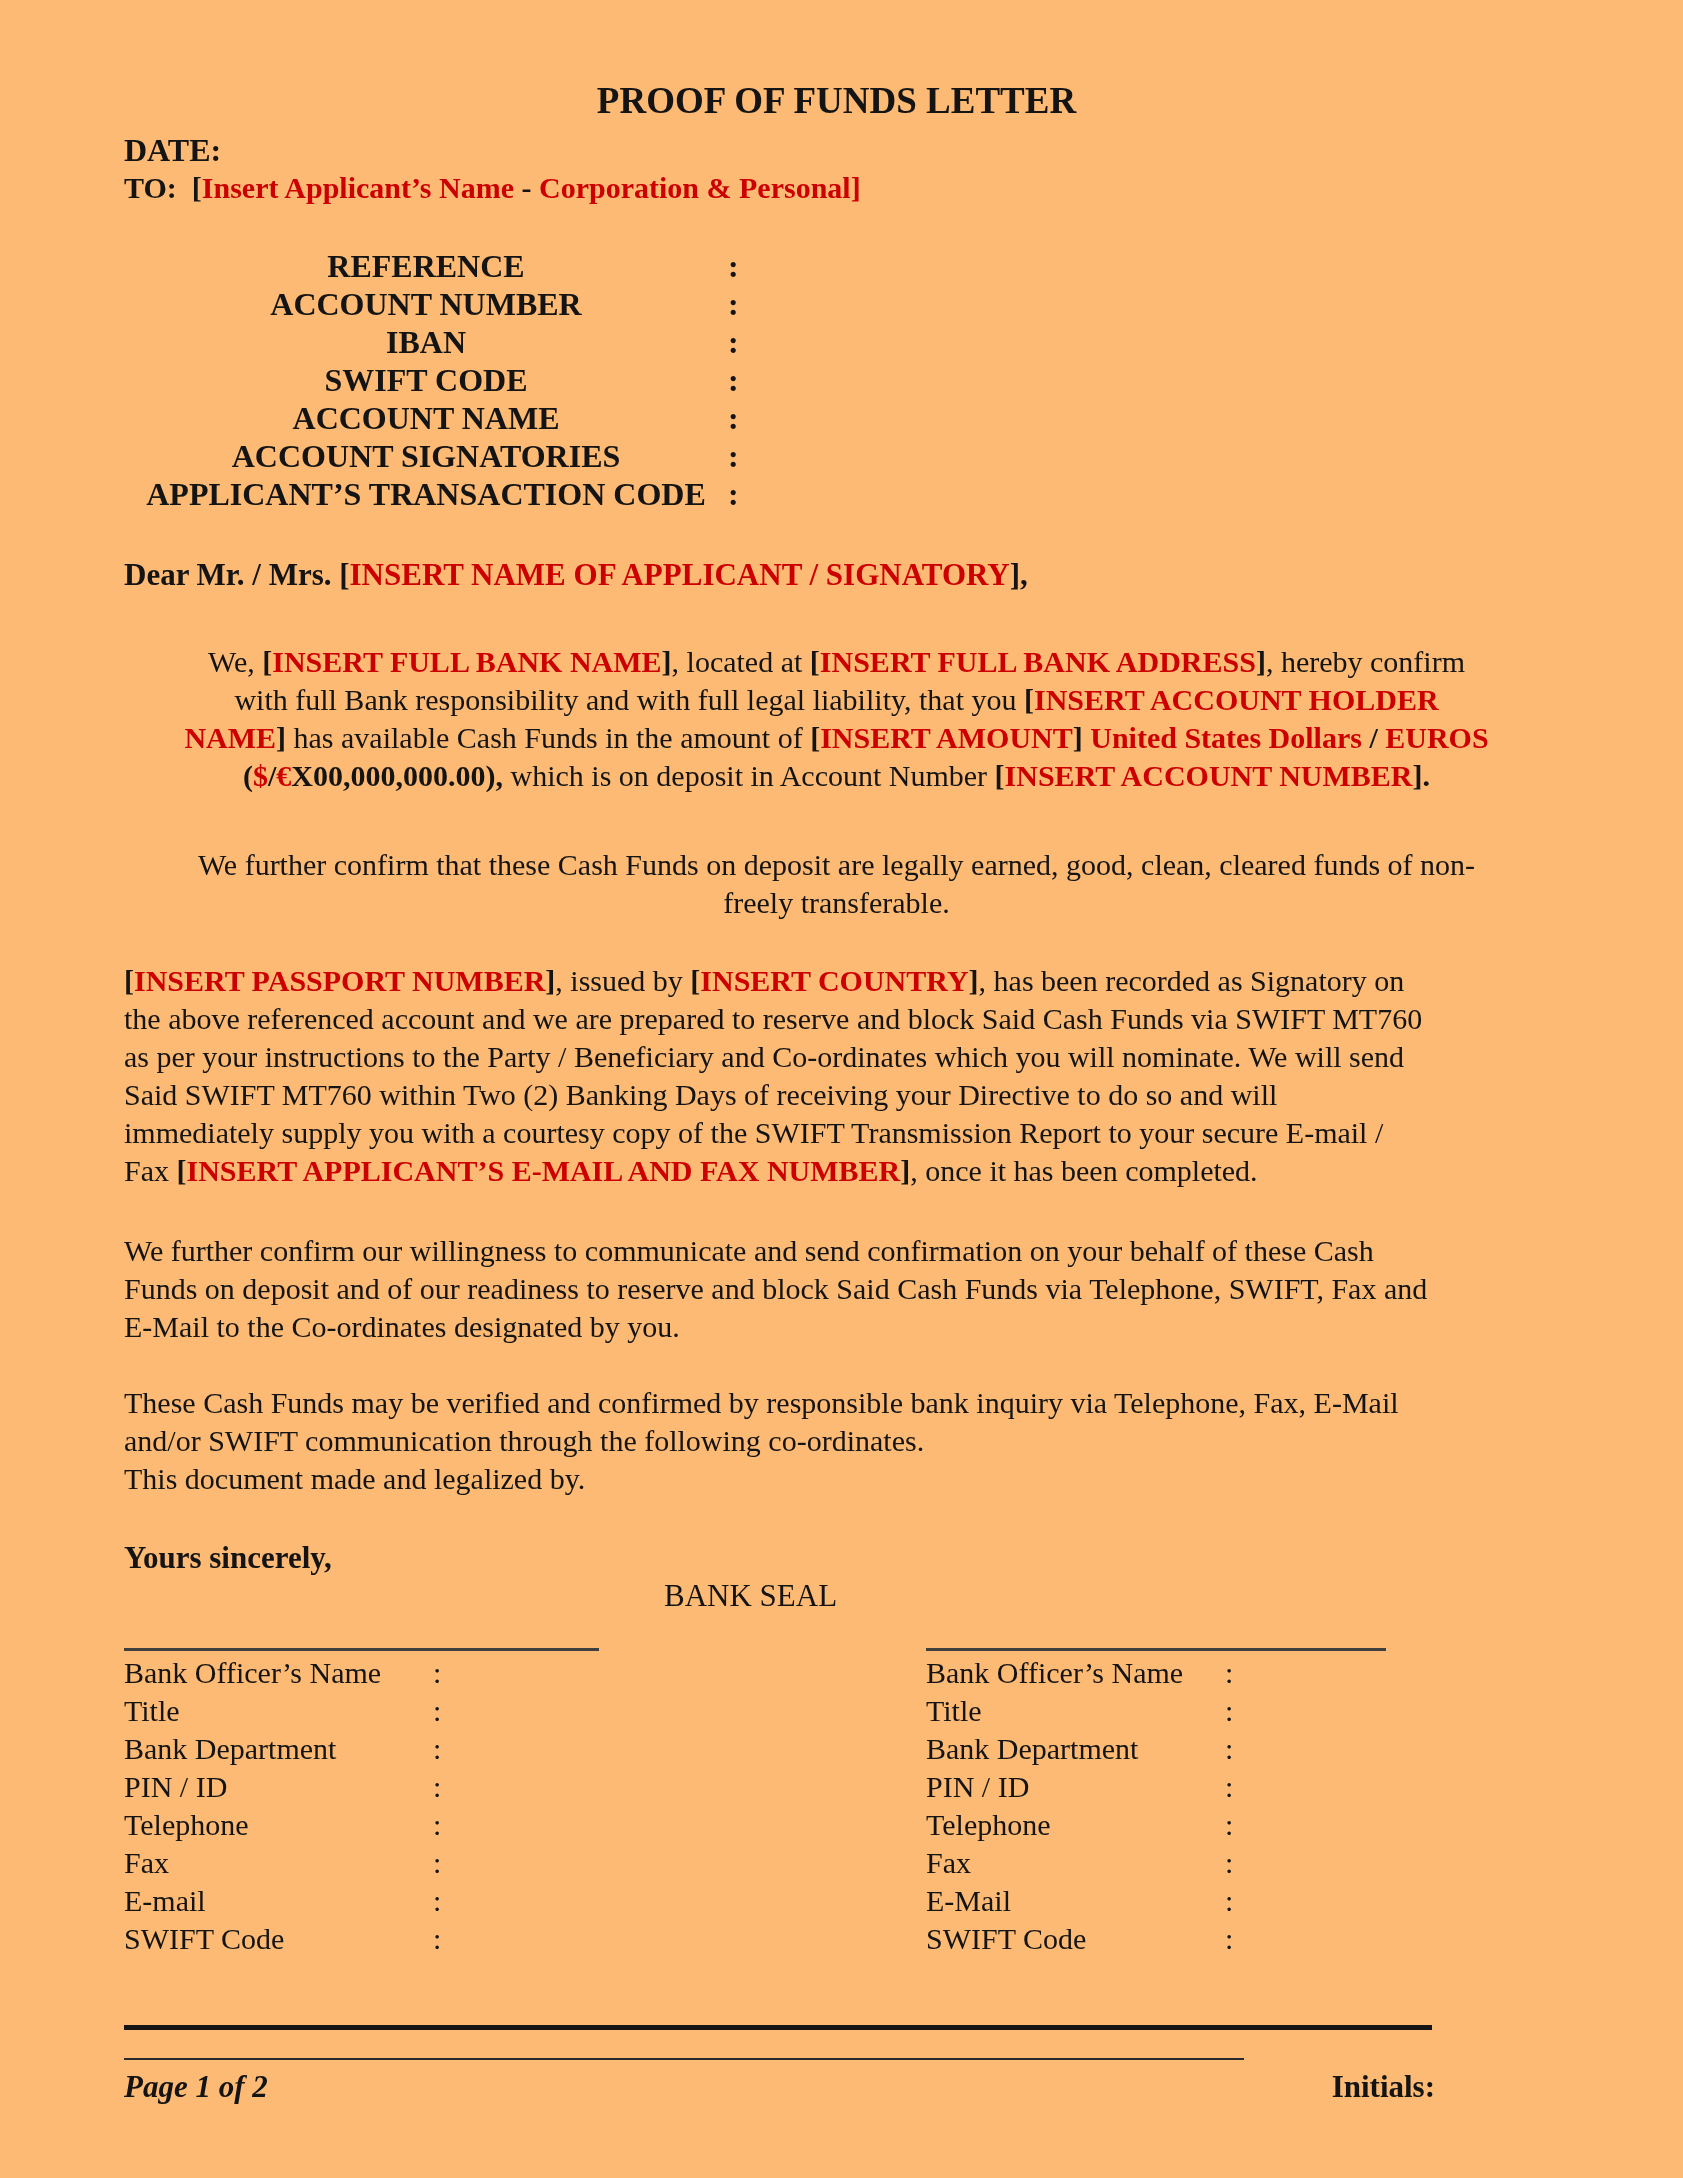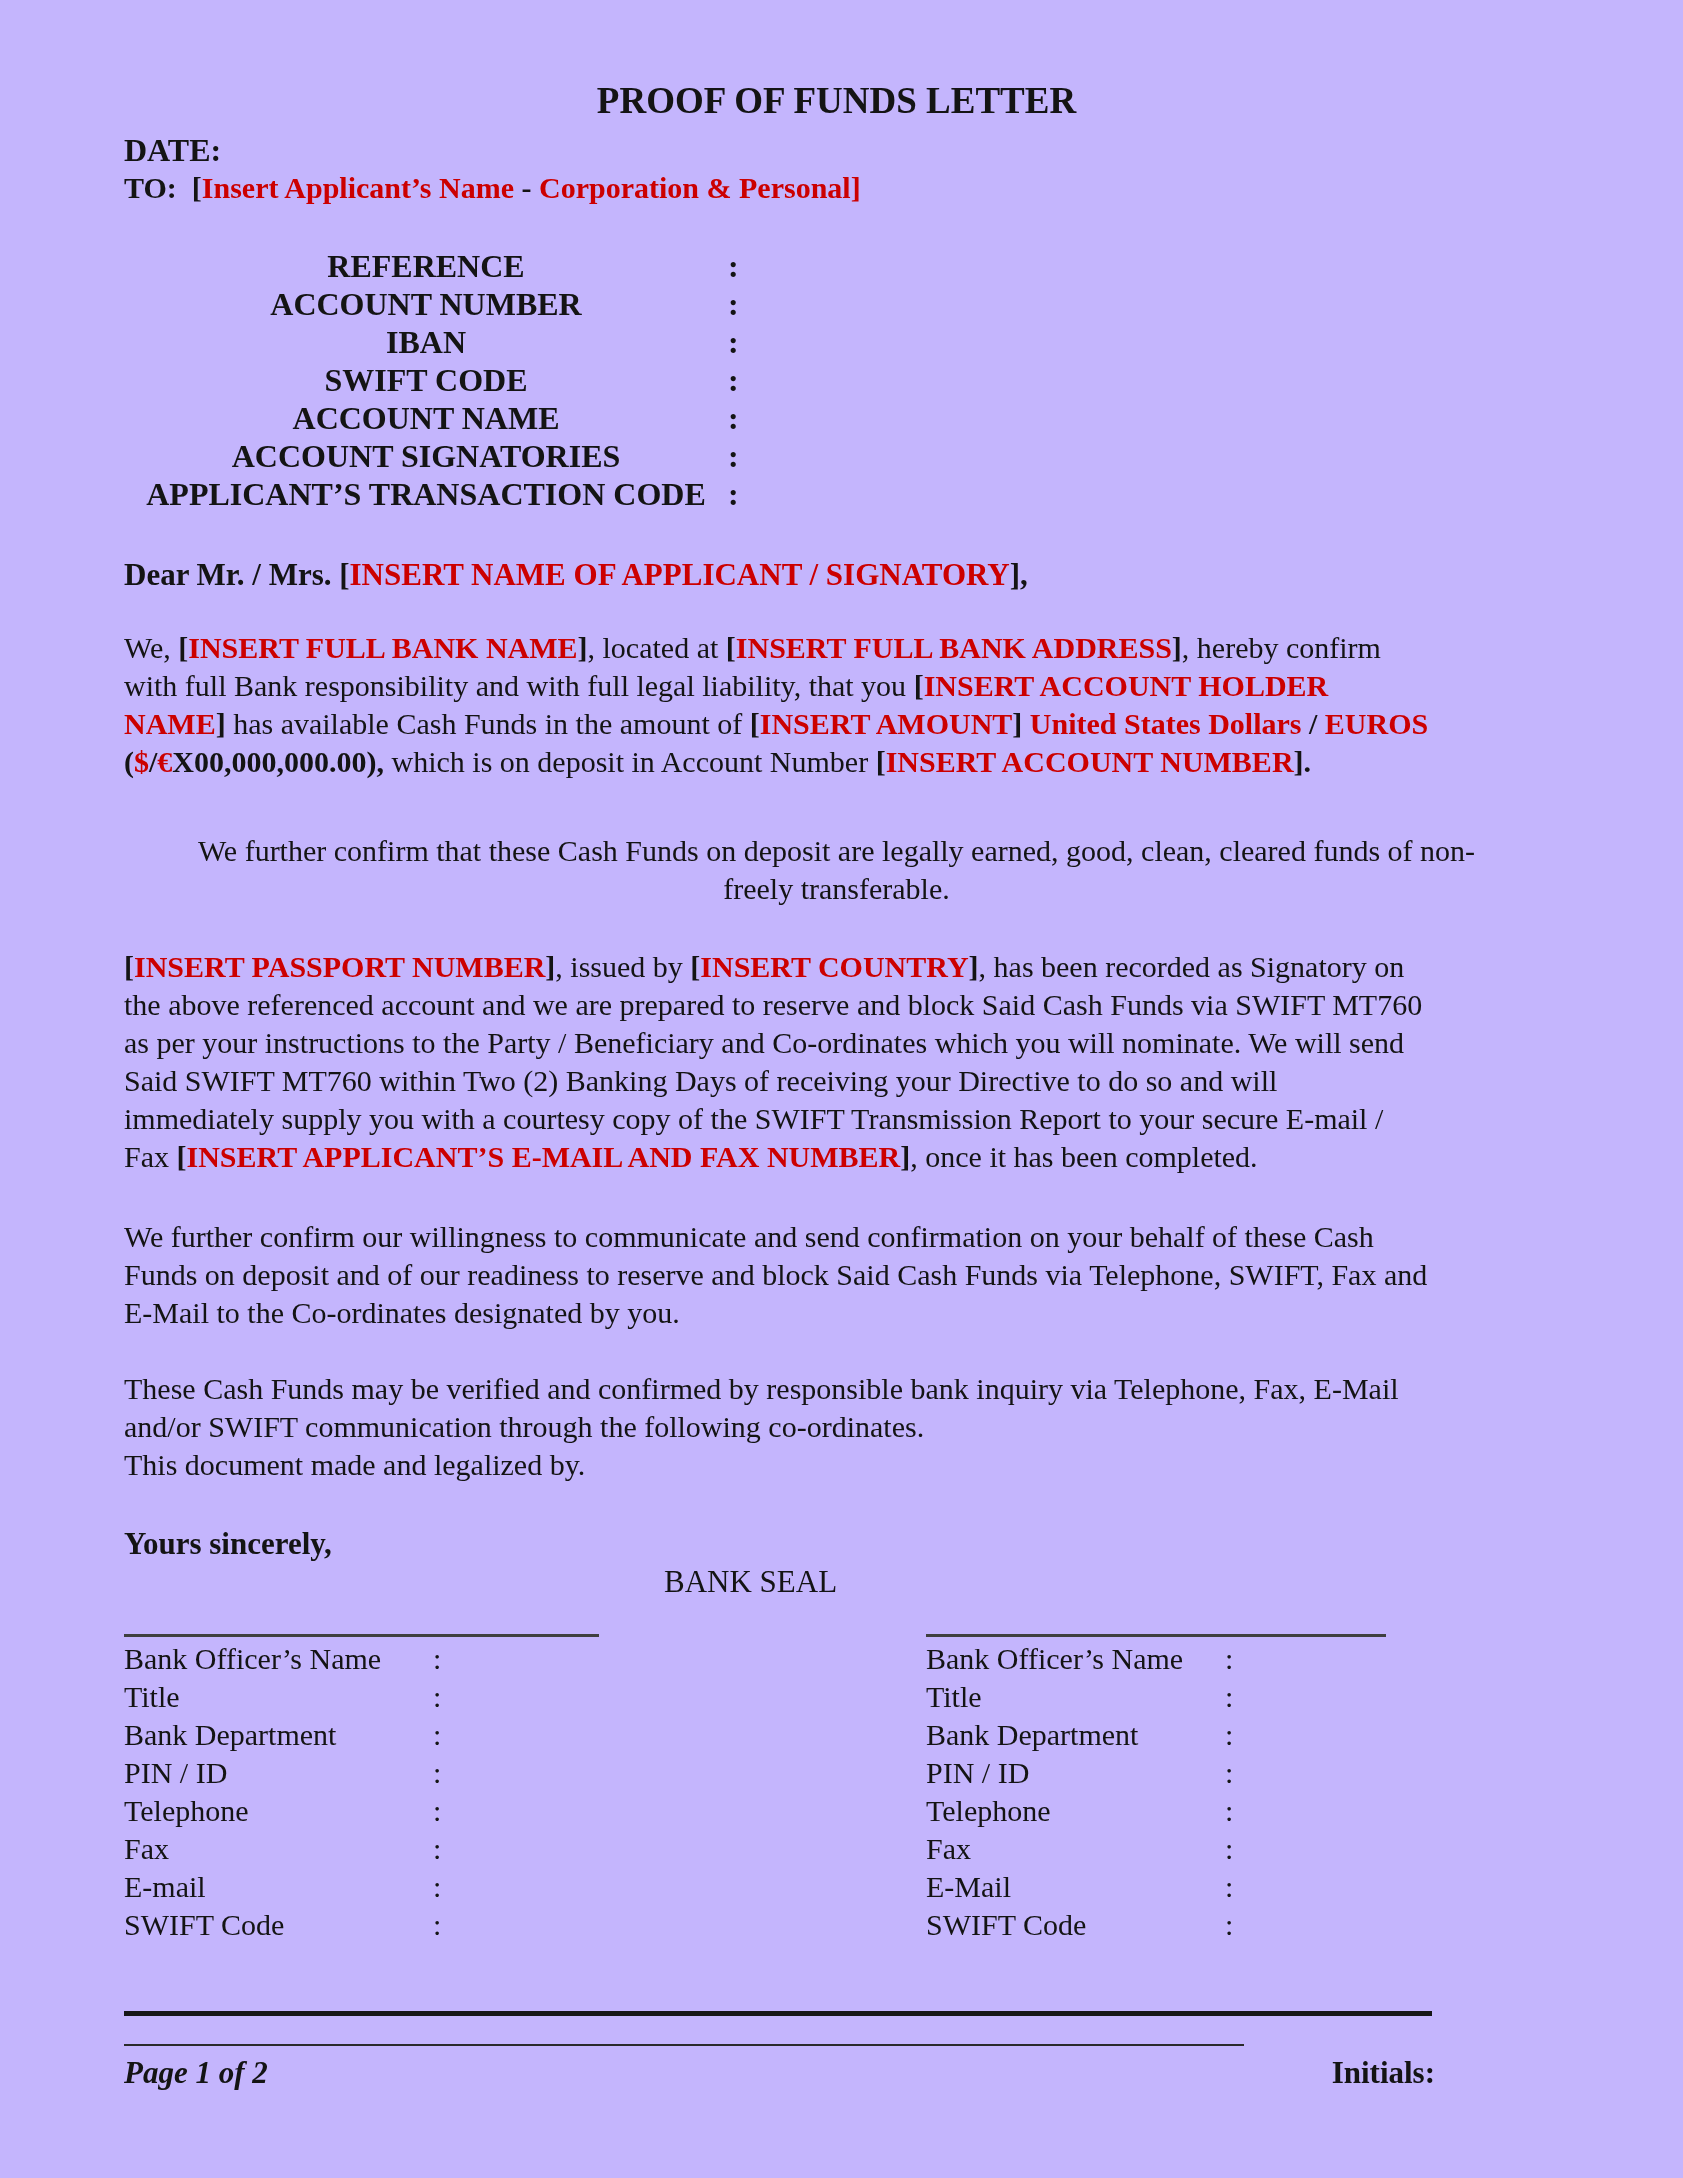--- a/index.html
+++ b/index.html
@@ -2,39 +2,39 @@
 <html style="--red: #CC0000; --ink: #141414;"><head>
 <meta charset="utf-8">
 <style>
   :root{
     --red:#CC0000;
     --ink:#141414;
     --rule:#3f3f3f;
   }
   html,body{margin:0;padding:0;background:#e8e8e8;}
   .page{
-    width:1683px;height:2178px;background:#c4b5fd;position:relative;
+    width:1683px;height:2178px;background:#fdba74;position:relative;
     font-family:"Liberation Serif","DejaVu Serif",serif;color:var(--ink);
     overflow:hidden;margin:0 auto;
   }
   .content{padding:0 134px 0 124px;}
   .title{margin-top:79px;text-align:center;font-weight:bold;font-size:37px;line-height:44px;}
   .hline{font-size:32px;line-height:38px;white-space:pre-wrap;}
   .line-date{font-weight:bold;margin-top:8px;}
   .ref-block{margin-top:40px;text-align:center;}
   .ref-block .frow{display:flex;font-weight:bold;font-size:32px;line-height:38px;}
   .ref-block .row-label{width:604px;}
   .salutation{margin-top:43px;}
   .para,.salutation,.hline.line-to{font-size:30px;line-height:38px;}
   .salutation{font-size:31px;}
   .tline{white-space:pre-wrap;}
   .seg-n{font-weight:normal;color:var(--ink);}
   .seg-b{font-weight:bold;color:var(--ink);}
   .seg-r{font-weight:bold;color:var(--red);}
-  .m-p1{margin-top:35px;}
+  .m-p1{margin-top:49px;text-align:center;}
   .m-p2{margin-top:51px;text-align:center;}
   .m-p3{margin-top:40px;}
   .m-p4{margin-top:42px;}
   .m-p5{margin-top:38px;}
   .closing{margin-top:41px;font-weight:bold;font-size:31px;line-height:38px;}
   .bank-seal{font-weight:normal;font-size:31px;line-height:38px;padding-left:540px;}
   .sig-row{display:flex;margin-top:33px;}
   .sig-line{height:3px;background:var(--rule);}
   .sig-line.left{width:475px;}
   .sig-gap{width:327px;}

